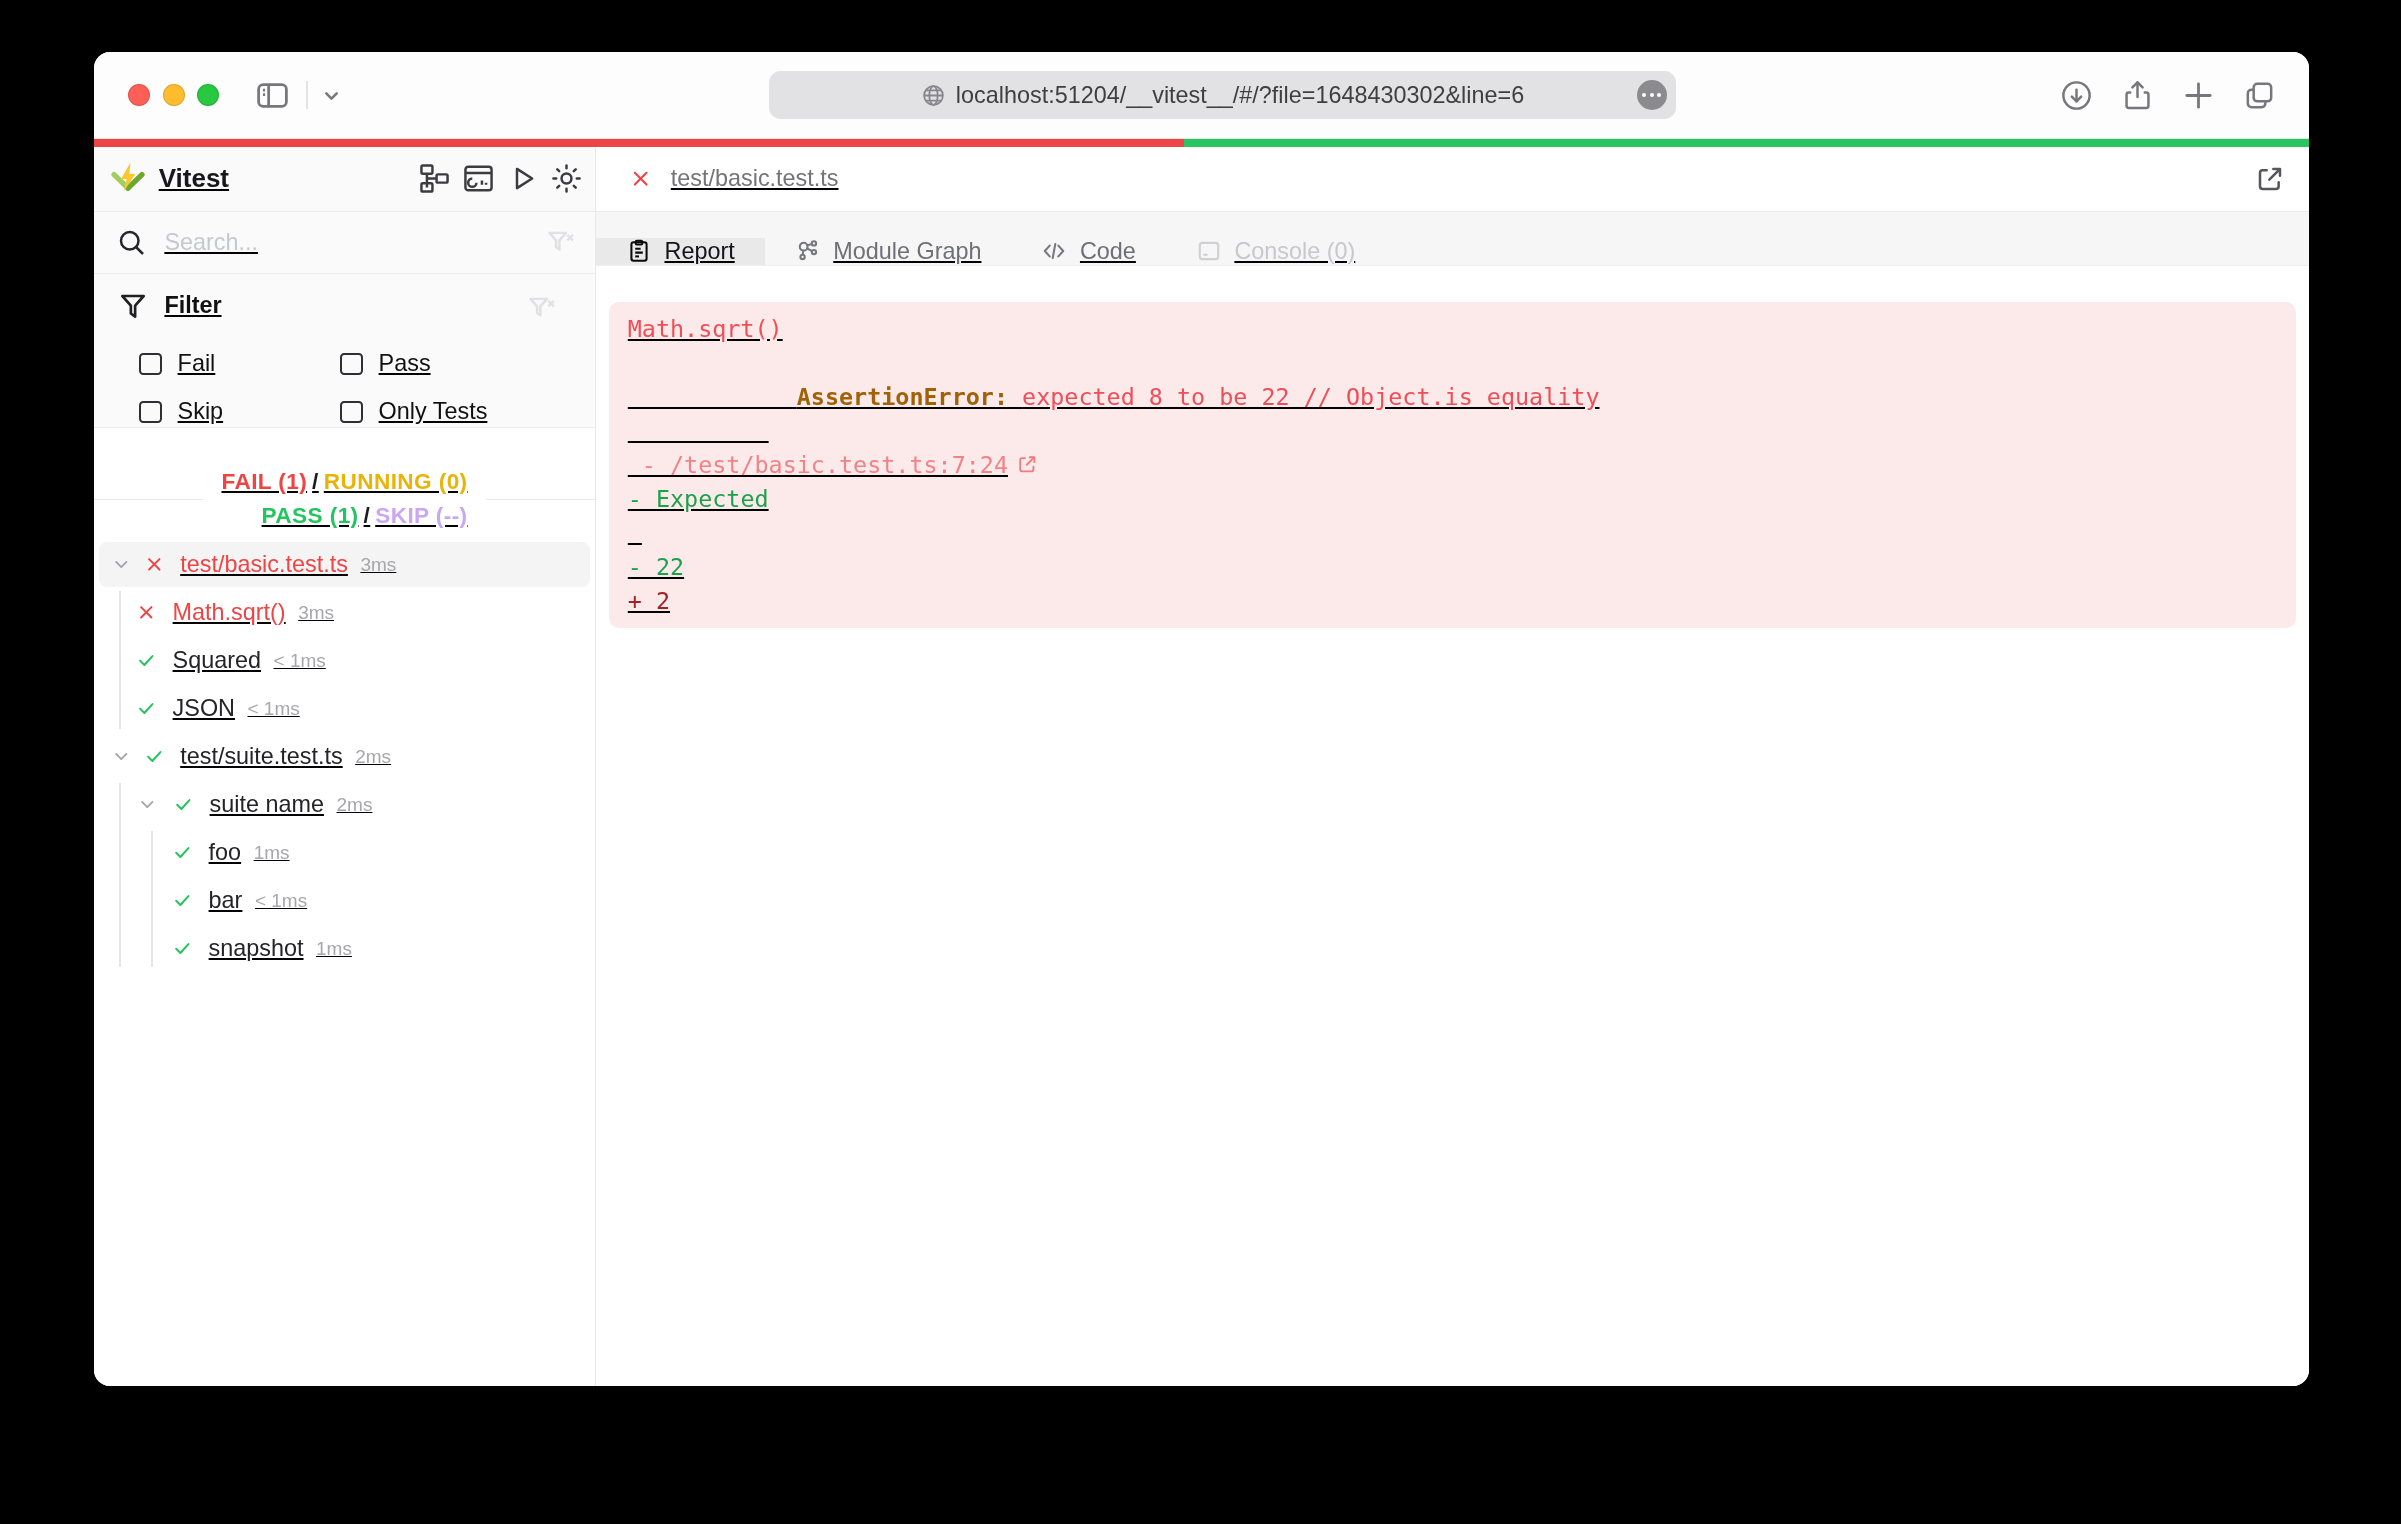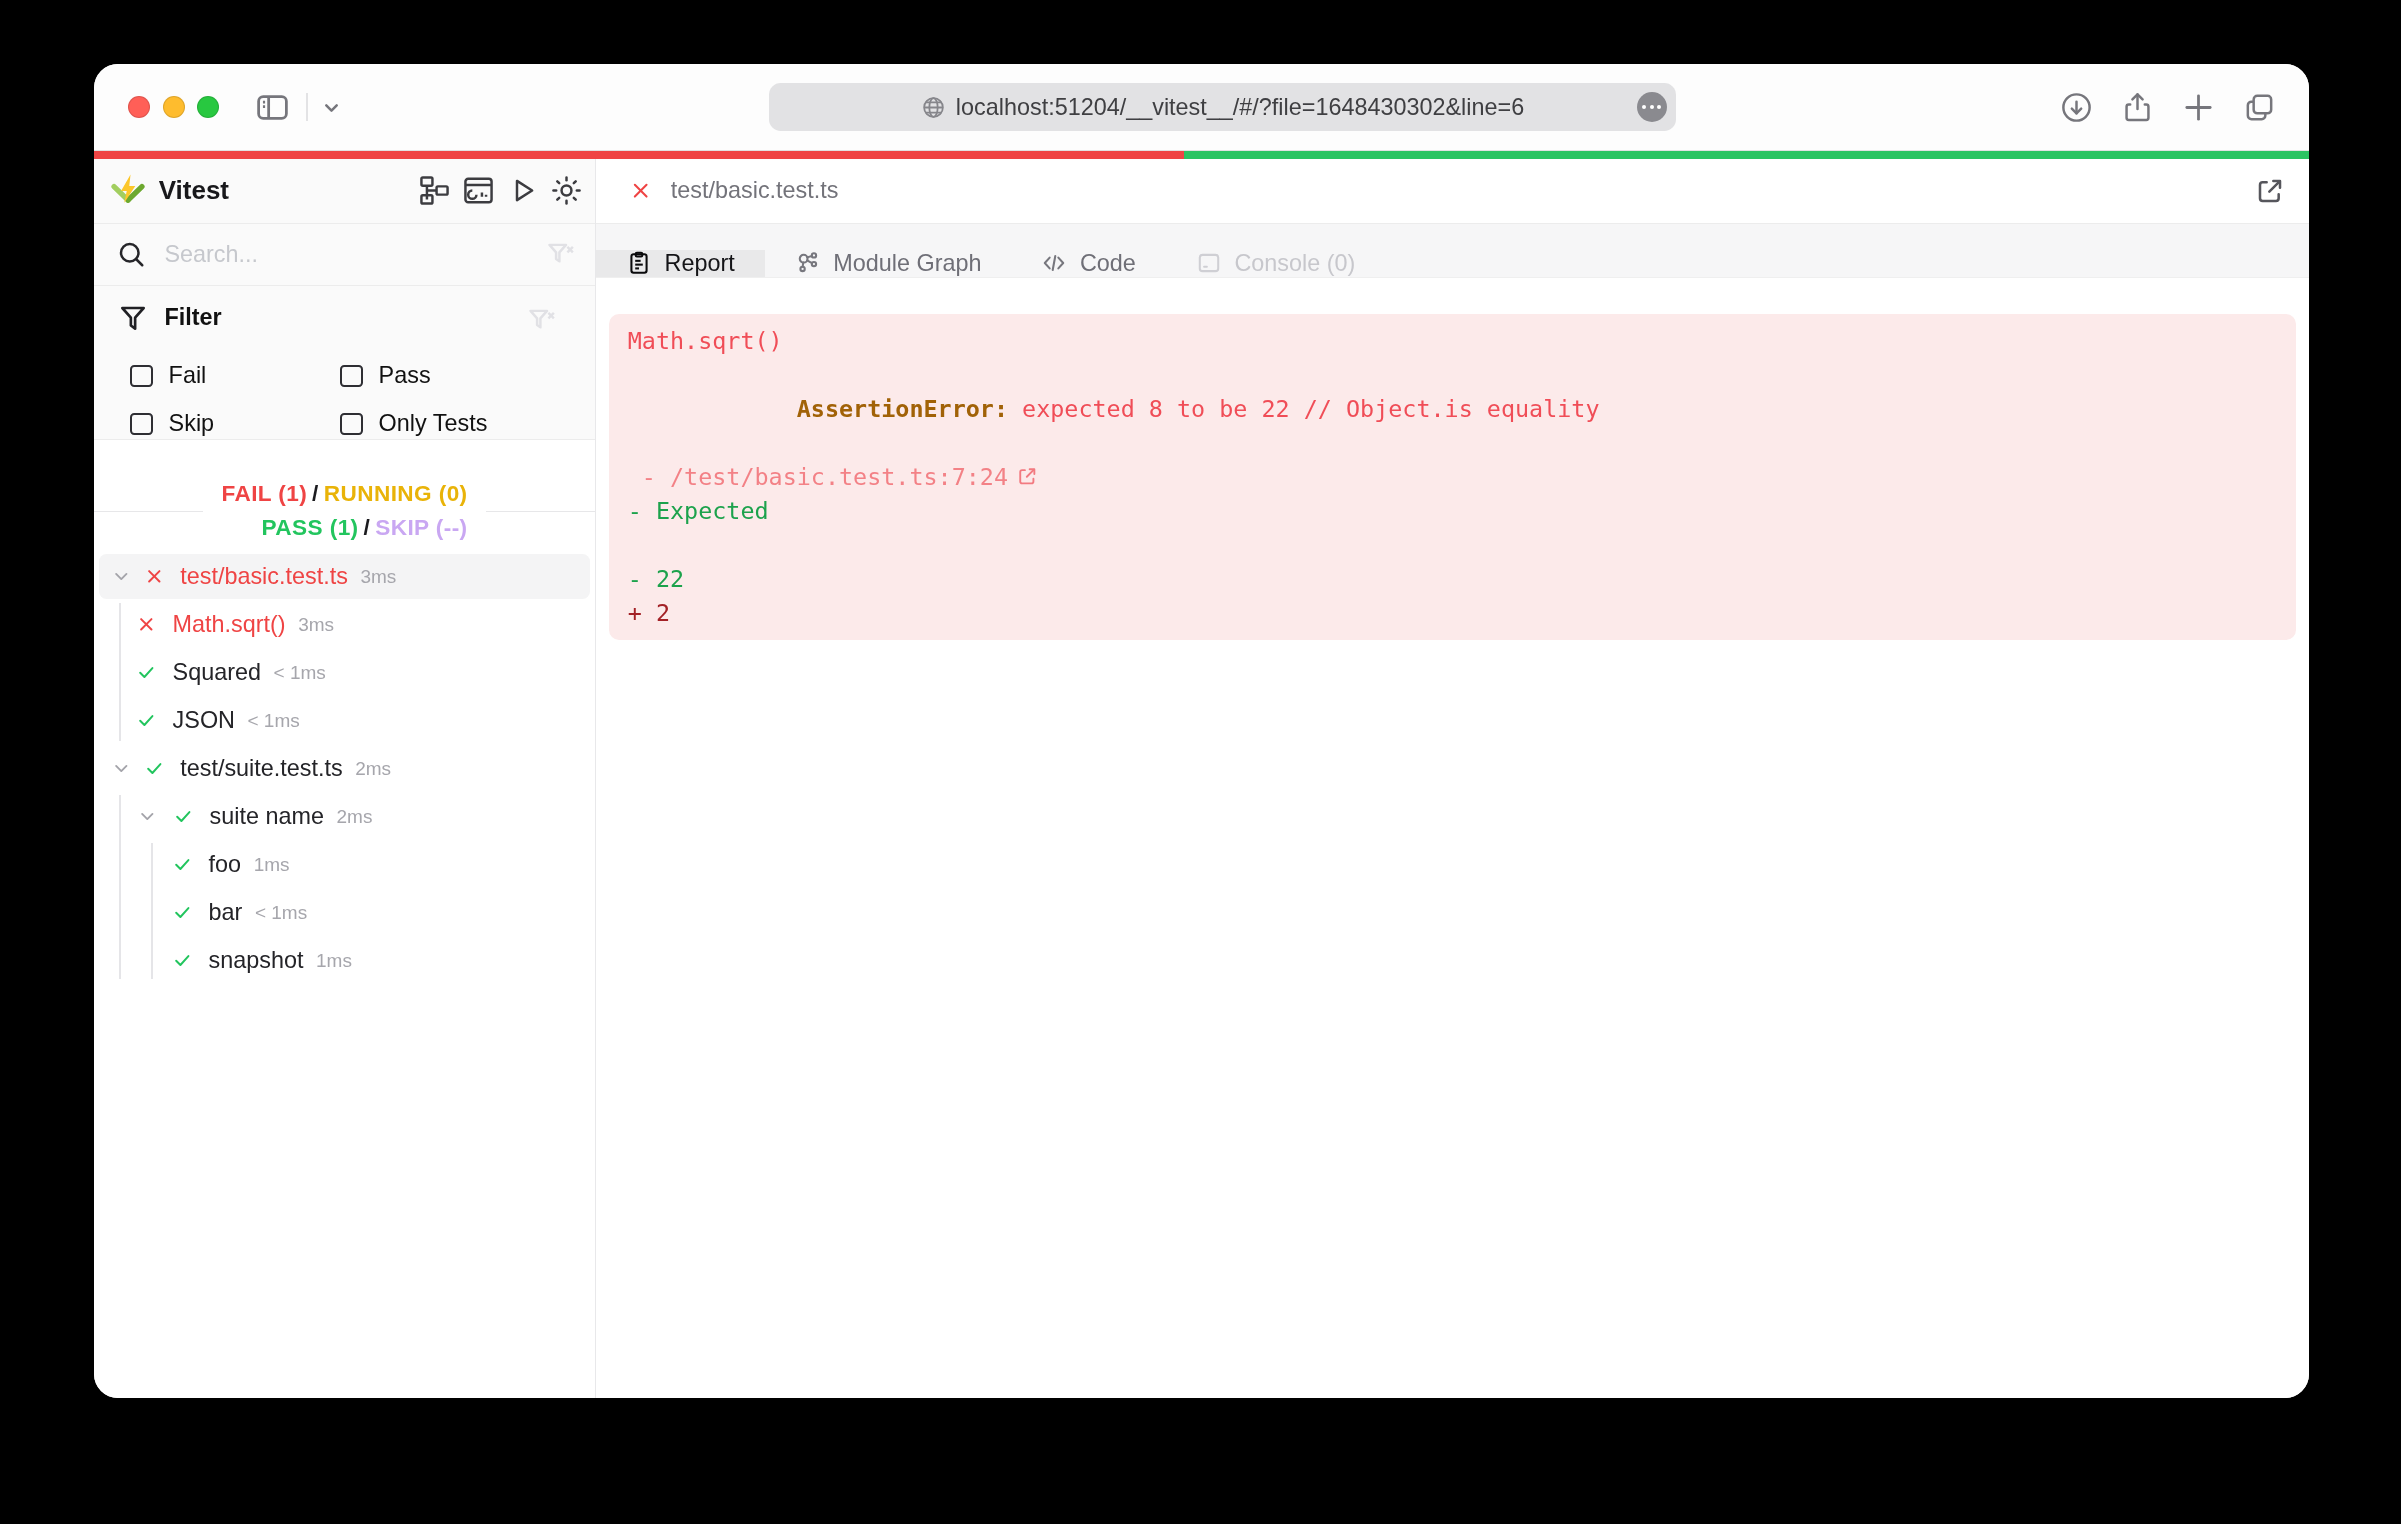--- a/index.html
+++ b/index.html
@@ -1,19 +1,19 @@
 <!DOCTYPE html>
 <html style="font-size:13.4px"><head>
 <meta charset="utf-8">
 <style>
   * { margin:0; padding:0; box-sizing:border-box; }
   html,body { width:2401px; height:1524px; background:#000; overflow:hidden;
               font-family:"Liberation Sans","DejaVu Sans",sans-serif; }
-  .window { position:absolute; left:94px; top:64px; width:2215px; height:1334px;
-            background:#fff; border-radius:24px; overflow:hidden; display:flex; flex-direction:column; }
+  .window { position:absolute; left:94px; top:52px; width:2215px; height:1334px;
+            background:#fff; border-radius:16px; overflow:hidden; display:flex; flex-direction:column;text-decoration:underline; }
 
   
   .toolbar { height:87px; background:#fdfdfd; border-bottom:0.8px solid #e2e2e2;
              position:relative; display:flex; align-items:center; flex:0 0 auto; }
   .traffic { display:flex; gap:12.5px; margin-left:34px; }
   .light { width:22px; height:22px; border-radius:50%; border:0.8px solid rgba(0,0,0,.12); }
   .l-red{background:#ff5f57}.l-yellow{background:#febc2e}.l-green{background:#28c840}
   .tb-icon { color:#76767c; display:flex; align-items:center; justify-content:center; cursor:default; }
   .sidebar-toggle { margin-left:35px; }
   .tb-divider { width:1.7px; height:28px; background:#e3e3e5; margin:0 11.7px 0 15px; }
@@ -53,21 +53,21 @@
   .funnel-x { color:#e1e1e5; margin-right:18.4px; display:flex; }
 
   .sb-filter { height:154px; background:#fafafa; border-bottom:0.8px solid #ececec; position:relative; padding-top:16px; }
   .filter-head { display:flex; align-items:center; }
   .filter-funnel { margin-left:23.4px; color:#202024; display:flex; }
   .filter-title { margin-left:15px; font-size:23.4px; font-weight:700; color:#111; }
   .sb-filter .funnel-x { position:absolute; right:18.4px; top:18.4px; }
   .cb-grid { margin-top:18.4px; }
   .cb-row { display:flex; height:48px; align-items:center; }
   .cb-cell { display:flex; align-items:center; width:246px; }
-  .cb-cell:first-child { padding-left:36px; }
+  .cb-cell:first-child { padding-left:45px; }
   .checkbox { width:22.6px; height:22.6px; border:2.5px solid #2e2e33; border-radius:4.2px; background:transparent; flex:0 0 auto; }
   .cb-label { margin-left:16px; font-size:23.4px; color:#111; }
 
   .sb-stats { position:relative; margin-top:29px; height:84px; display:flex; align-items:center; justify-content:center; }
   .stats-rule { position:absolute; left:0; right:0; top:50%; height:1.7px; background:#e7e7e9; }
   .stats-box { position:relative; background:#fff; padding:0 18.4px; text-align:right; font-weight:700; font-size:22.6px; letter-spacing:0.4px; }
   .stats-line { line-height:34px; white-space:nowrap; }
   .st-fail{color:#ef4444}.st-run{color:#e9b308}.st-pass{color:#22c55e}.st-skip{color:#c9a7f2}.st-sep{color:#1b1b1f;font-weight:700;margin:0 5px}
 
   

